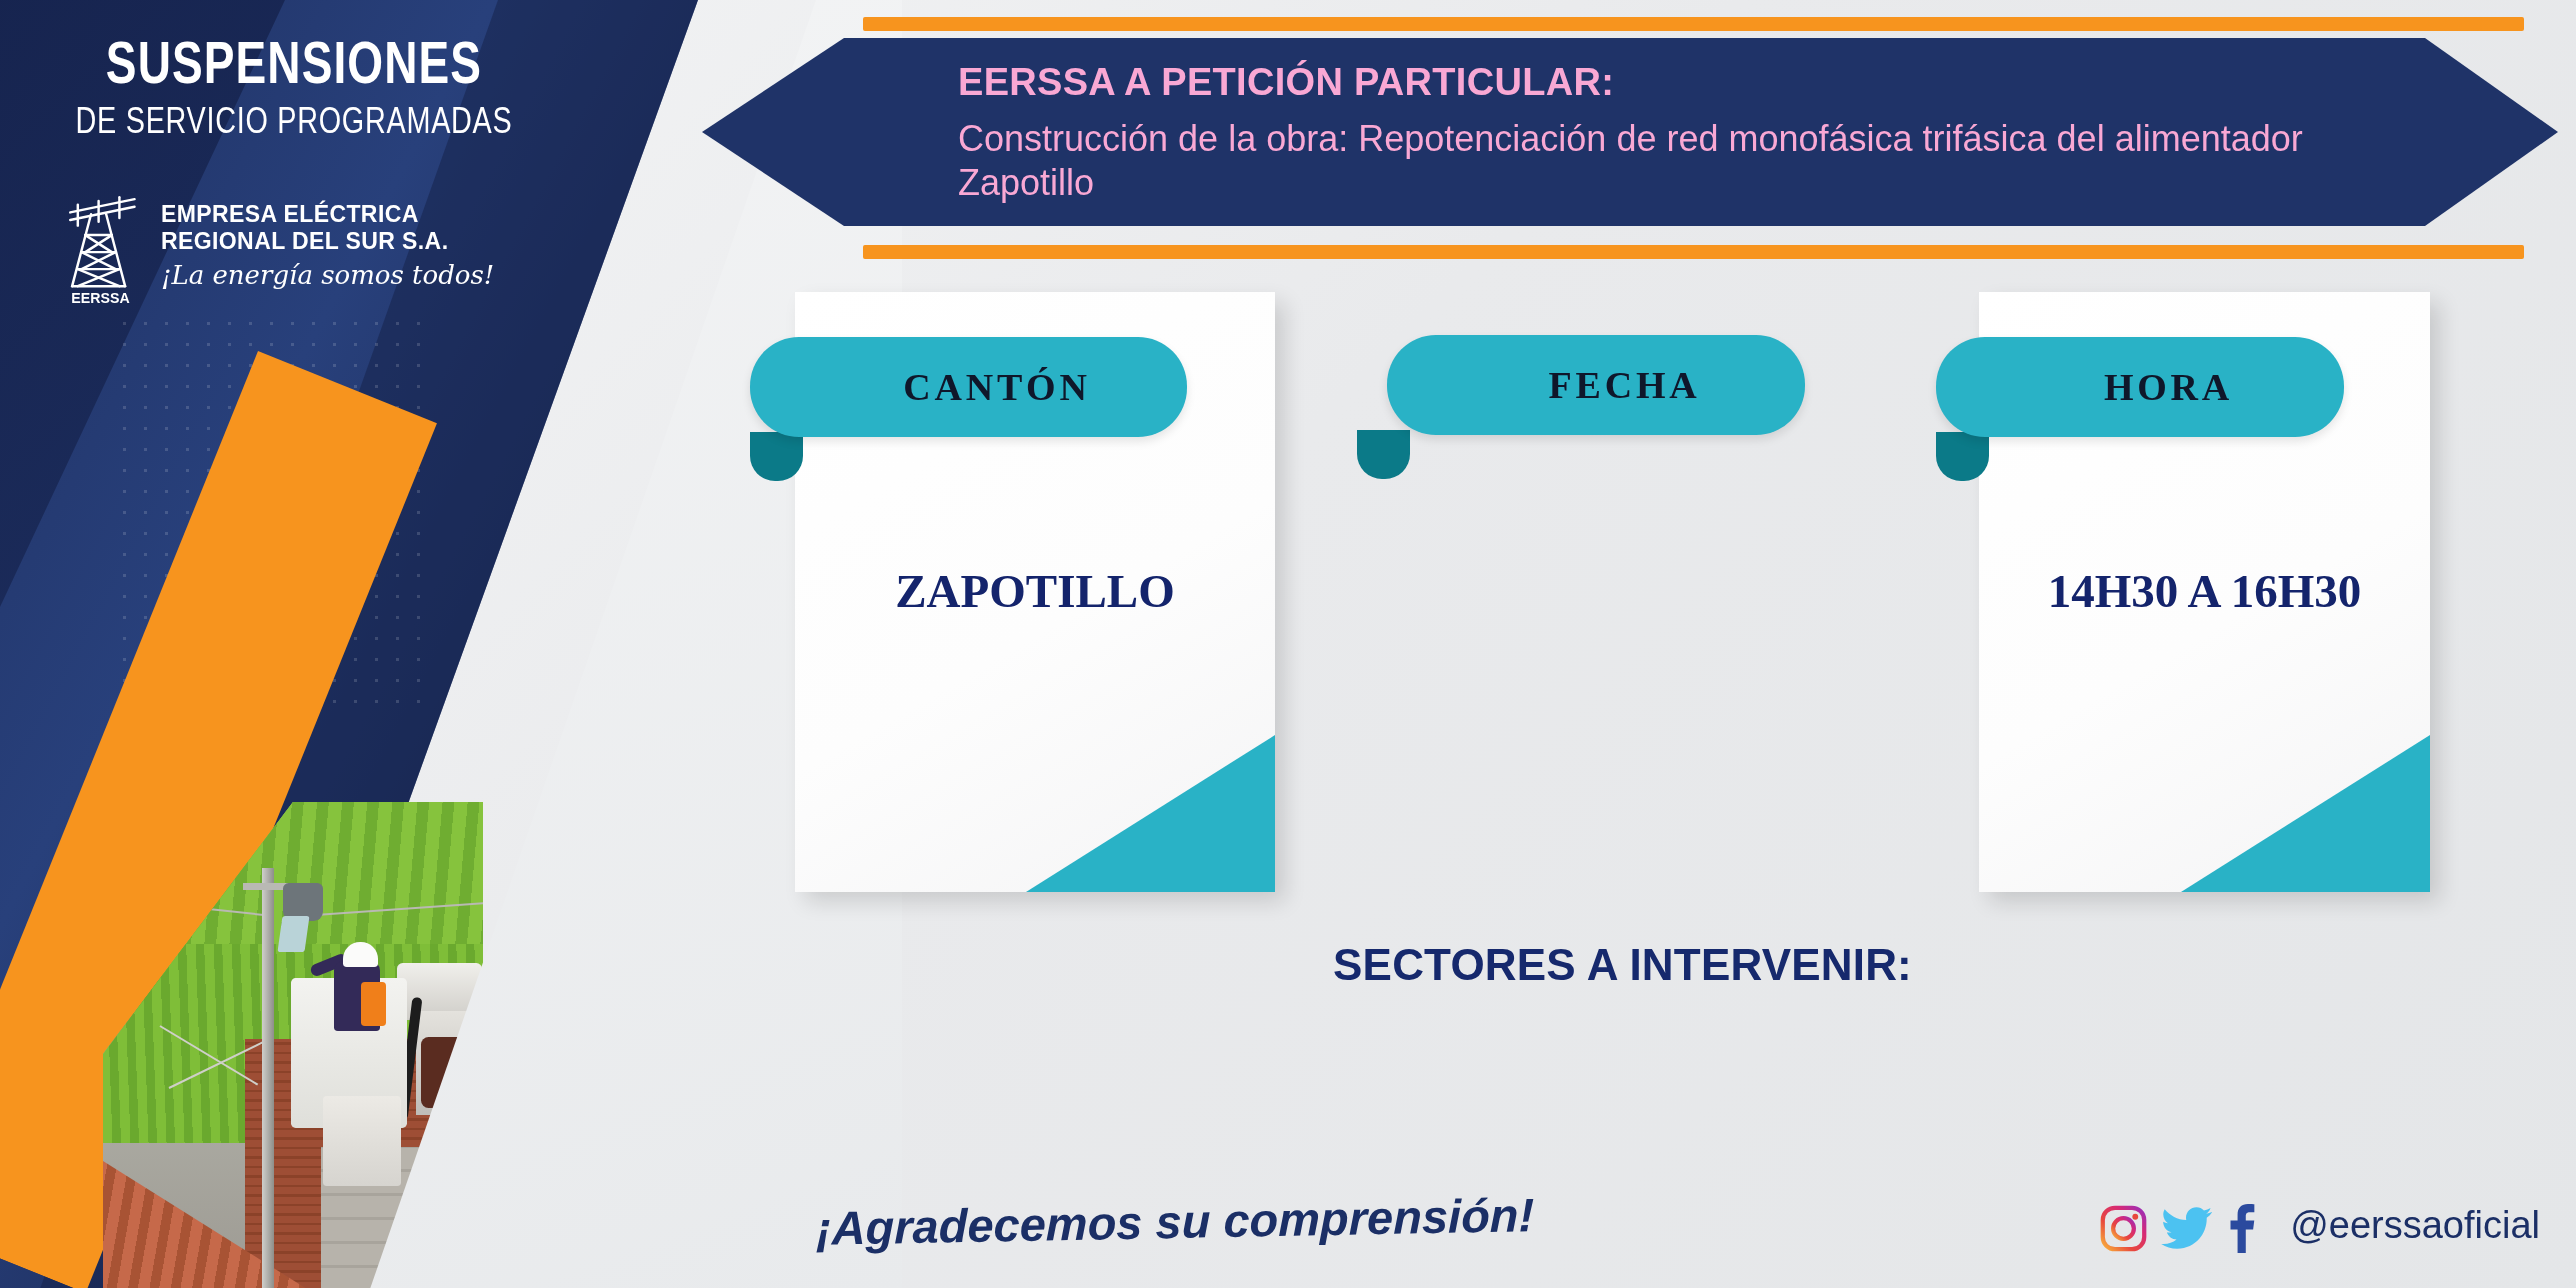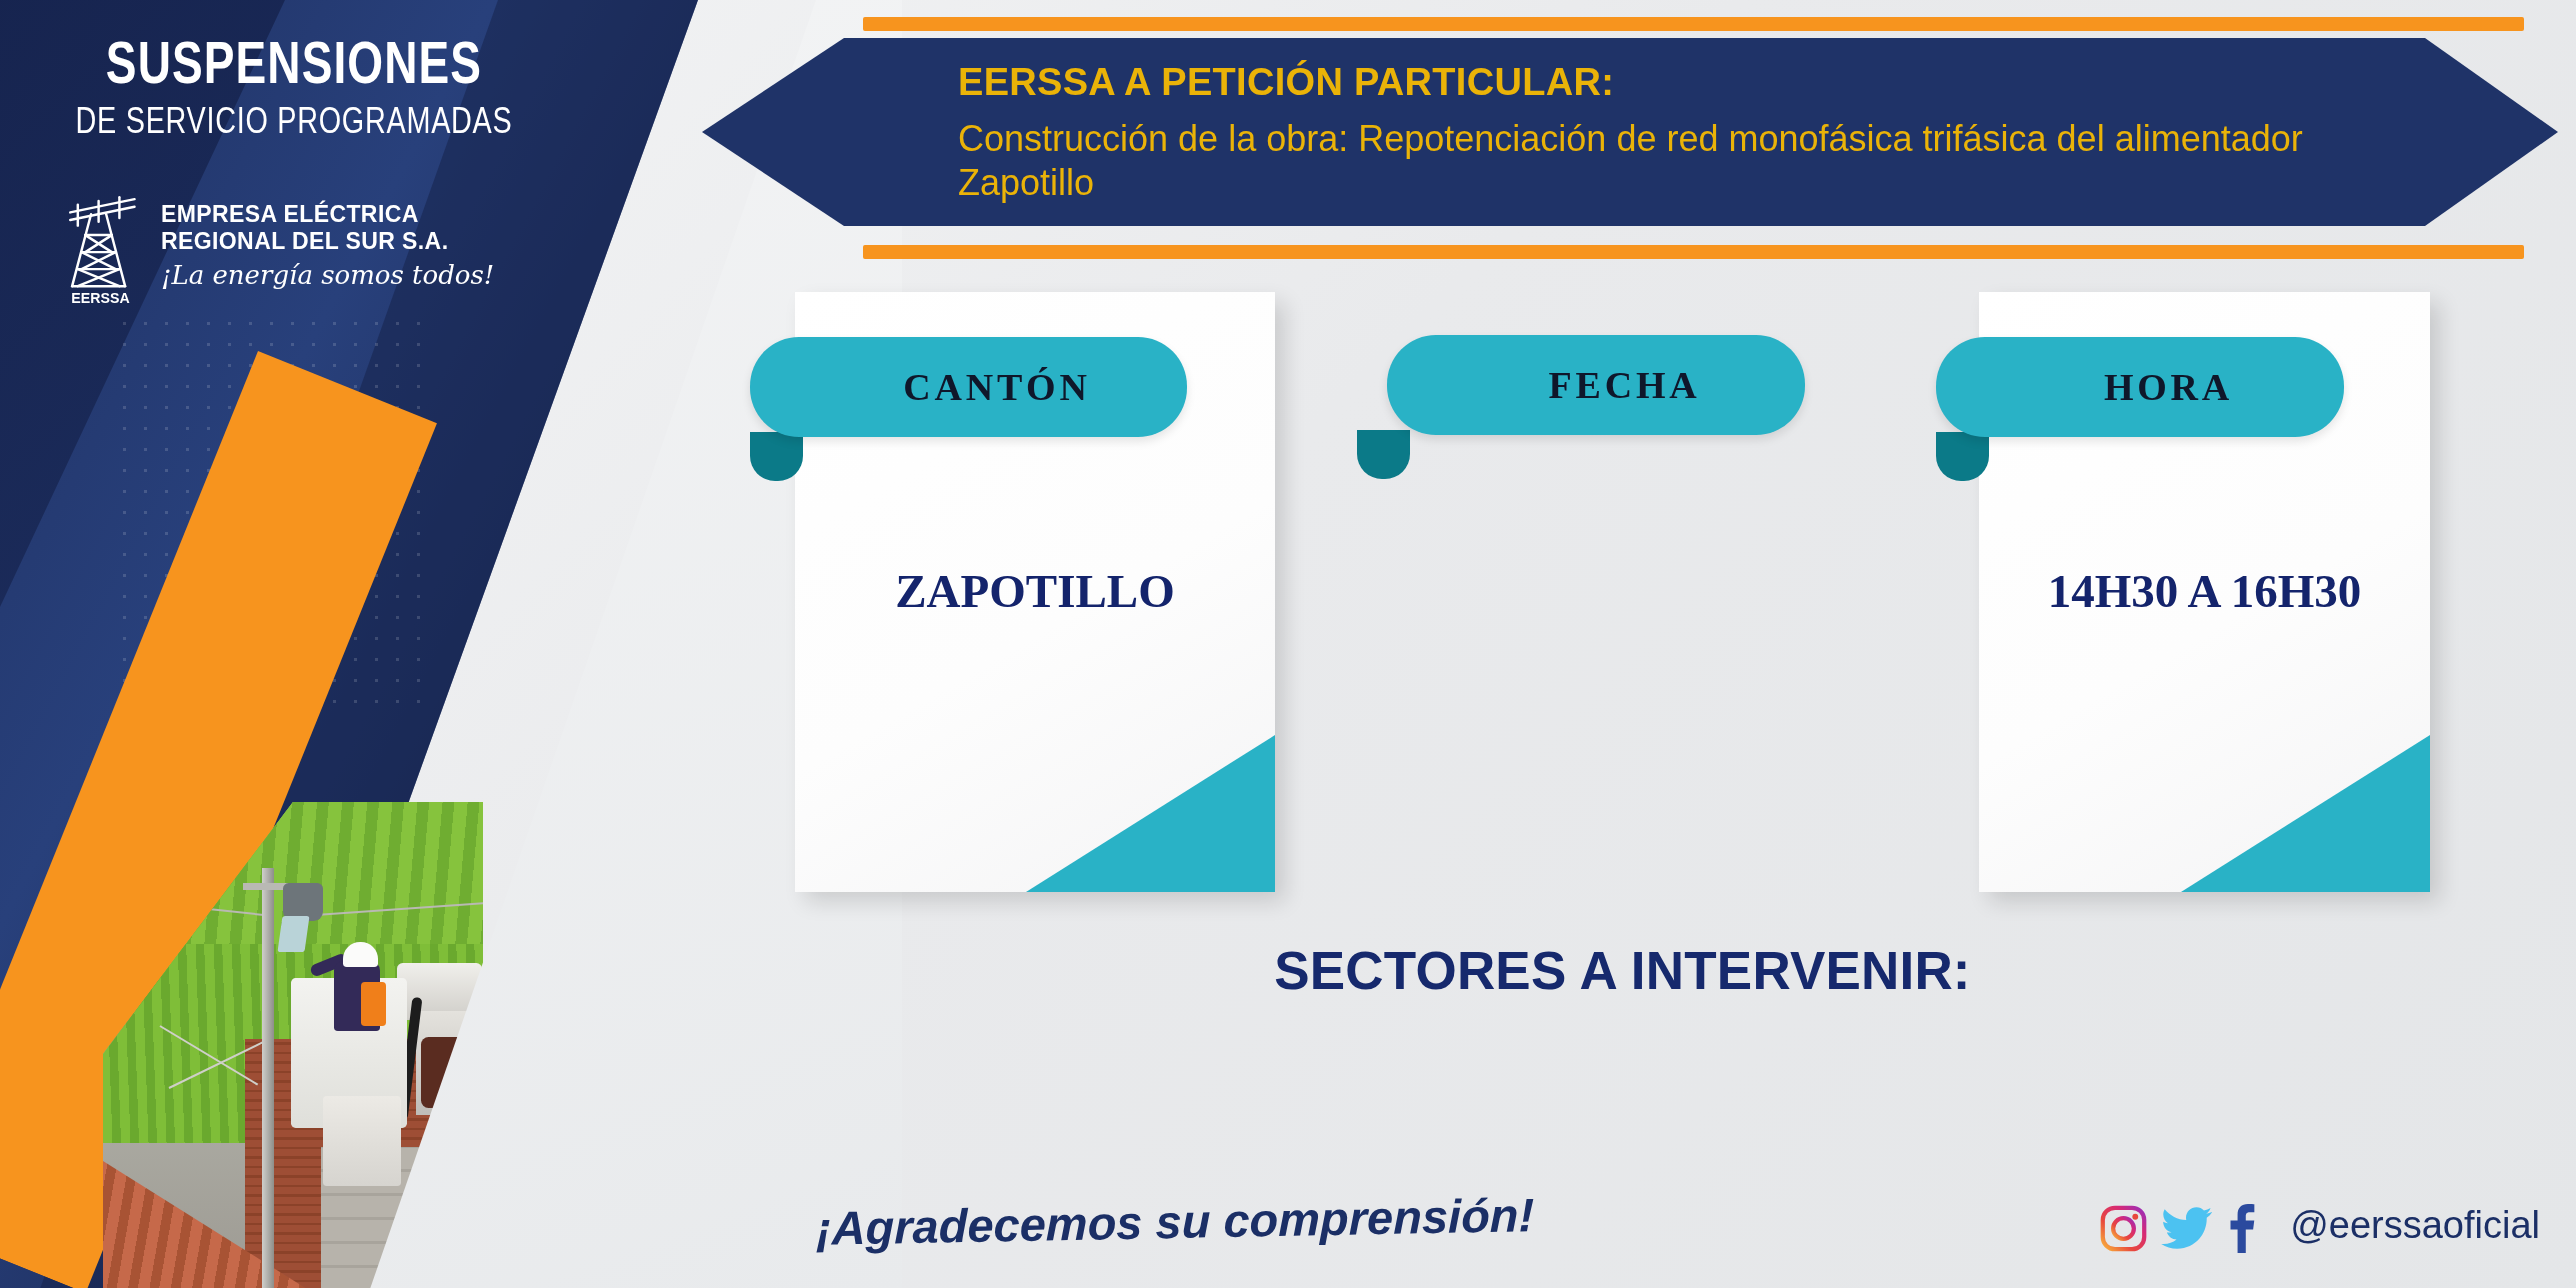--- a/index.html
+++ b/index.html
@@ -141,21 +141,21 @@
     position:absolute; left:161px; width:1661px; height:14.2px; background:#f7941e; border-radius:1.9px;
   }
   .bar-top { top:17px; }
   .bar-bottom { top:245px; }
   .hexbox {
     position:absolute; left:0px; top:38px; width:1856px; height:188px;
     background:#1f3368;
     clip-path:polygon(0 94px, 142px 0, 1723px 0, 1856px 94px, 1723px 188px, 142px 188px);
     filter:drop-shadow(0 2.8px 3.8px rgba(0,0,0,.18));
   }
-  .hexbox .inner { padding:23px 0 0 256px; color:#eab308; }
+  .hexbox .inner { padding:23px 0 0 256px; color:#f9a8d4; }
   .hexbox .t1 { font-size:38px; font-weight:bold; letter-spacing:0.3px; }
   .hexbox .t2 { font-size:36px; font-weight:normal; line-height:1.22; margin-top:13px; max-width:1443px; }
 
   
   .cards { position:absolute; left:0; top:0; width:2576px; height:1289px; }
   .card { position:absolute; top:292px; height:600px; }
   .card .sheet {
     position:absolute; inset:0;
     background:linear-gradient(150deg,#ffffff 0%,#fdfdfd 55%,#f4f4f5 100%);
     box-shadow:9.5px 9.5px 21px rgba(0,0,0,.14);
@@ -191,21 +191,21 @@
   }
   .pill-1 { left:750px; top:337px; width:437px; }
   .pill-1-sh { left:750px; top:432px; }
   .pill-2 { left:1387px; top:335px; width:418px; }
   .pill-2-sh { left:1357px; top:430px; }
   .pill-3 { left:1936px; top:337px; width:408px; }
   .pill-3-sh { left:1936px; top:432px; }
 
   
   .sectors { position:absolute; left:721px; top:940px; width:1803px; text-align:center; color:#16296d; }
-  .sectors .title { font-size:53px; font-weight:bold; letter-spacing:0.2px; }
+  .sectors .title { font-size:44px; font-weight:bold; letter-spacing:0.2px; }
   .sectors .list { font-size:39px; margin-top:21px; letter-spacing:0.2px; }
 
   
   .thanks {
     position:absolute; left:816px; top:1194px;
     font-size:47px; font-style:italic; font-weight:bold; color:#1b2f66;
     transform:skewY(-1.1deg);
   }
   .social { position:absolute; right:36px; top:1204px; display:flex; gap:13.3px; }
   .social .handle { font-size:38px; color:#1b2f66; margin-left:11.4px; }

